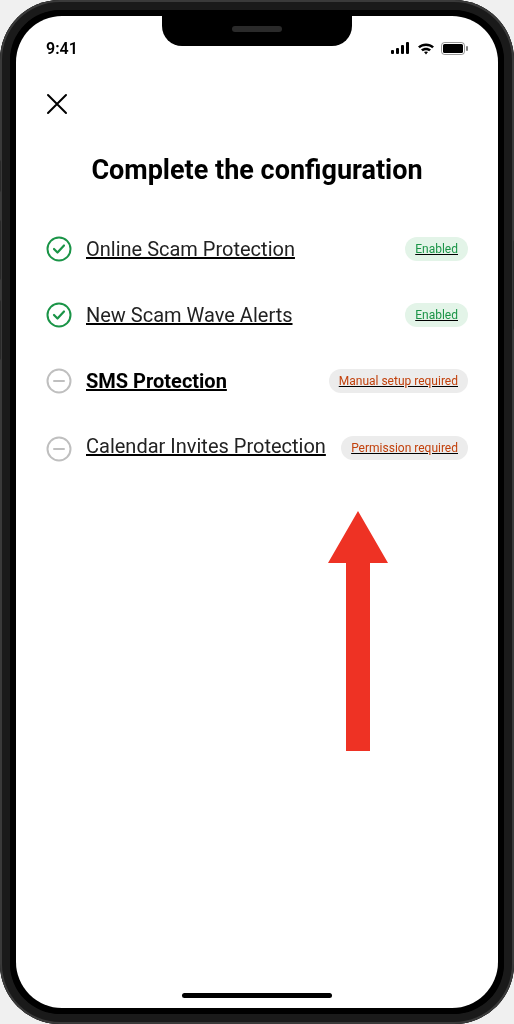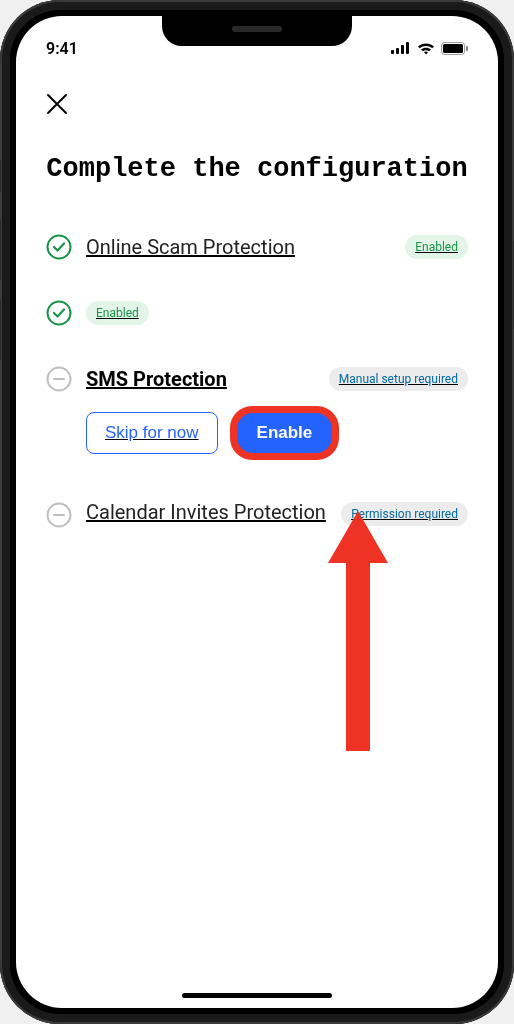--- a/index.html
+++ b/index.html
@@ -89,21 +89,20 @@
       align-items: center;
       justify-content: flex-start;
       color: #000;
     }
     .page-title {
       font-size: 27px;
       font-weight: 700;
       text-align: center;
       margin: 30px 0 50px;
       color: #000;
-      font-family: Liberation Mono, monospace;
     }
     .config-list {
       display: flex;
       flex-direction: column;
       gap: 40px;
       text-decoration: underline;
     }
     .config-item {
       display: flex;
       flex-direction: column;
@@ -134,21 +133,21 @@
       padding: 5px 10px;
       border-radius: 12px;
       white-space: nowrap;
     }
     .badge-enabled {
       background: #e3f4e8;
       color: #1a9447;
     }
     .badge-gray {
       background: #ececec;
-      color: #0369a1;
+      color: #c2410c;
     }
     .actions {
       display: flex;
       gap: 12px;
       margin-left: 40px;
       align-items: center;
     }
     .btn-outline {
       border: 1.5px solid #2563ff;
       color: #2563ff;
@@ -268,40 +267,35 @@
           </div>
 
           <div class="config-item">
             <div class="config-row">
               <span class="status-icon">
                 <svg width="26" height="26" viewBox="0 0 26 26">
                     <circle cx="13" cy="13" r="11.5" stroke="#1a9447" stroke-width="2" fill="none"></circle>
                     <path d="M8 13 L11.5 16.5 L18 9.5" stroke="#1a9447" stroke-width="2.2" fill="none" stroke-linecap="round" stroke-linejoin="round"></path>
                   </svg>
               </span>
+              <span class="item-label">New Scam Wave Alerts</span>
               <span class="badge badge-enabled">Enabled</span>
             </div>
           </div>
 
           <div class="config-item">
             <div class="config-row">
               <span class="status-icon">
                 <svg width="26" height="26" viewBox="0 0 26 26">
                     <circle cx="13" cy="13" r="11.5" stroke="#bfbfbf" stroke-width="2" fill="none"></circle>
                     <line x1="8" y1="13" x2="18" y2="13" stroke="#bfbfbf" stroke-width="2" stroke-linecap="round"></line>
                   </svg>
               </span>
               <span class="item-label bold">SMS Protection</span>
               <span class="badge badge-gray">Manual setup required</span>
-            </div>
-            <div class="actions">
-              <button class="btn-outline">Skip for now</button>
-              <span class="enable-highlight">
-                <button class="btn-primary">Enable</button>
-              </span>
             </div>
           </div>
 
           <div class="config-item">
             <div class="config-row" style="align-items:flex-start;">
               <span class="status-icon" style="margin-top:2px;">
                 <svg width="26" height="26" viewBox="0 0items 26 26">
                     <circle cx="13" cy="13" r="11.5" stroke="#bfbfbf" stroke-width="2" fill="none"></circle>
                     <line x1="8" y1="13" x2="18" y2="13" stroke="#bfbfbf" stroke-width="2" stroke-linecap="round"></line>
                   </svg>

